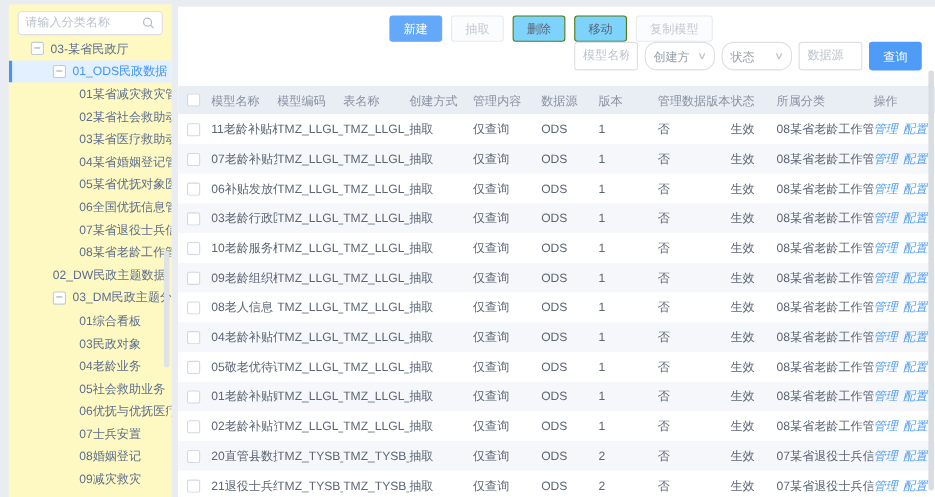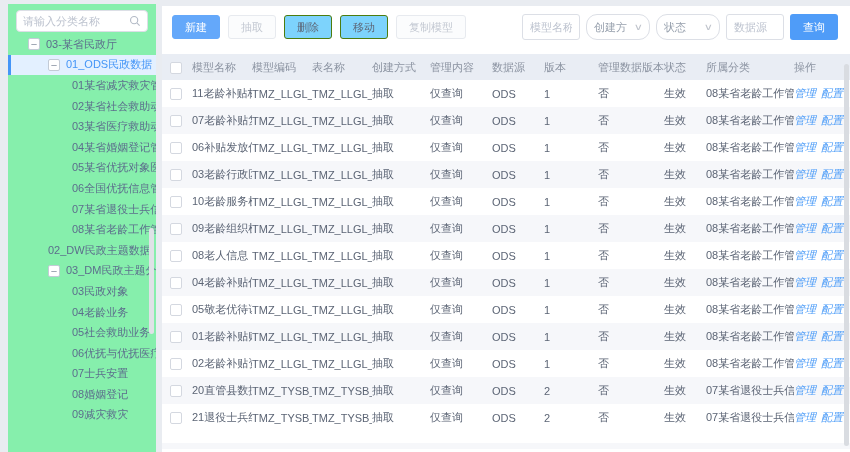--- a/index.html
+++ b/index.html
@@ -6,21 +6,21 @@
   html,body { width: 850px; height: 452px; overflow: hidden; }
   body {
     background: #e9ecf1;
     font-family: "Liberation Sans", sans-serif;
     position: relative;
   }
   
   .sidebar {
     position: absolute; left: 8px; top: 4px;
     width: 148px; height: 448px;
-    background: #86efac; overflow: hidden;
+    background: #fef9c3; overflow: hidden;
   }
   .search-box {
     margin: 6px 8px 2px 8px; height: 22px;
     border: 1px solid #dcdfe6; border-radius: 4px;
     display: flex; align-items: center; padding: 0 6px;
     background: #fff;
   }
   .search-box input {
     border: 0; outline: 0; flex: 1; min-width: 0;
     font-size: 11px; color: #606266; background: transparent;
@@ -50,21 +50,21 @@
   .side-scrollbar {
     position: absolute; right: 2px; top: 224px;
     width: 5px; height: 106px; background: #dfe2e7; border-radius: 3px;
   }
   
   .main {
     position: absolute; left: 162px; top: 6px;
     width: 688px; height: 446px; background: #fff; overflow: hidden;
   }
   .toolbar {
-    display: flex; align-items: center; padding: 8px 12px 0 10px;
+    display: flex; align-items: center; padding: 8px 12px 0 10px; flex-direction: column;
   }
   .btn {
     height: 24px; padding: 0 12px; font-size: 11px; border-radius: 3px;
     margin-right: 8px; cursor: pointer; white-space: nowrap;
     font-family: "Liberation Sans", sans-serif;
   }
   .btn-primary { background: #64a8fa; color: #fff; border: 1px solid #64a8fa; }
   .btn-default { background: #7dd3fc; color: #5c6575; border: 1px solid #4d7c0f; }
   .btn-disabled { background: #fbfcfd; color: #c3c8d2; border: 1px solid #e7eaef; cursor: default; }
   .filters { margin-left: auto; display: flex; align-items: center; gap: 6px; }
@@ -167,20 +167,23 @@
       </div>
       <div class="tree-item lvl2">
         <span>08某省老龄工作管理信息系统</span>
       </div>
       <div class="tree-item lvl1">
         <span>02_DW民政主题数据</span>
       </div>
       <div class="tree-item lvl1">
         <span class="expander">−</span>
         <span>03_DM民政主题分析库</span>
+      </div>
+      <div class="tree-item lvl2">
+        <span>01综合看板</span>
       </div>
       <div class="tree-item lvl2">
         <span>03民政对象</span>
       </div>
       <div class="tree-item lvl2">
         <span>04老龄业务</span>
       </div>
       <div class="tree-item lvl2">
         <span>05社会救助业务</span>
       </div>

